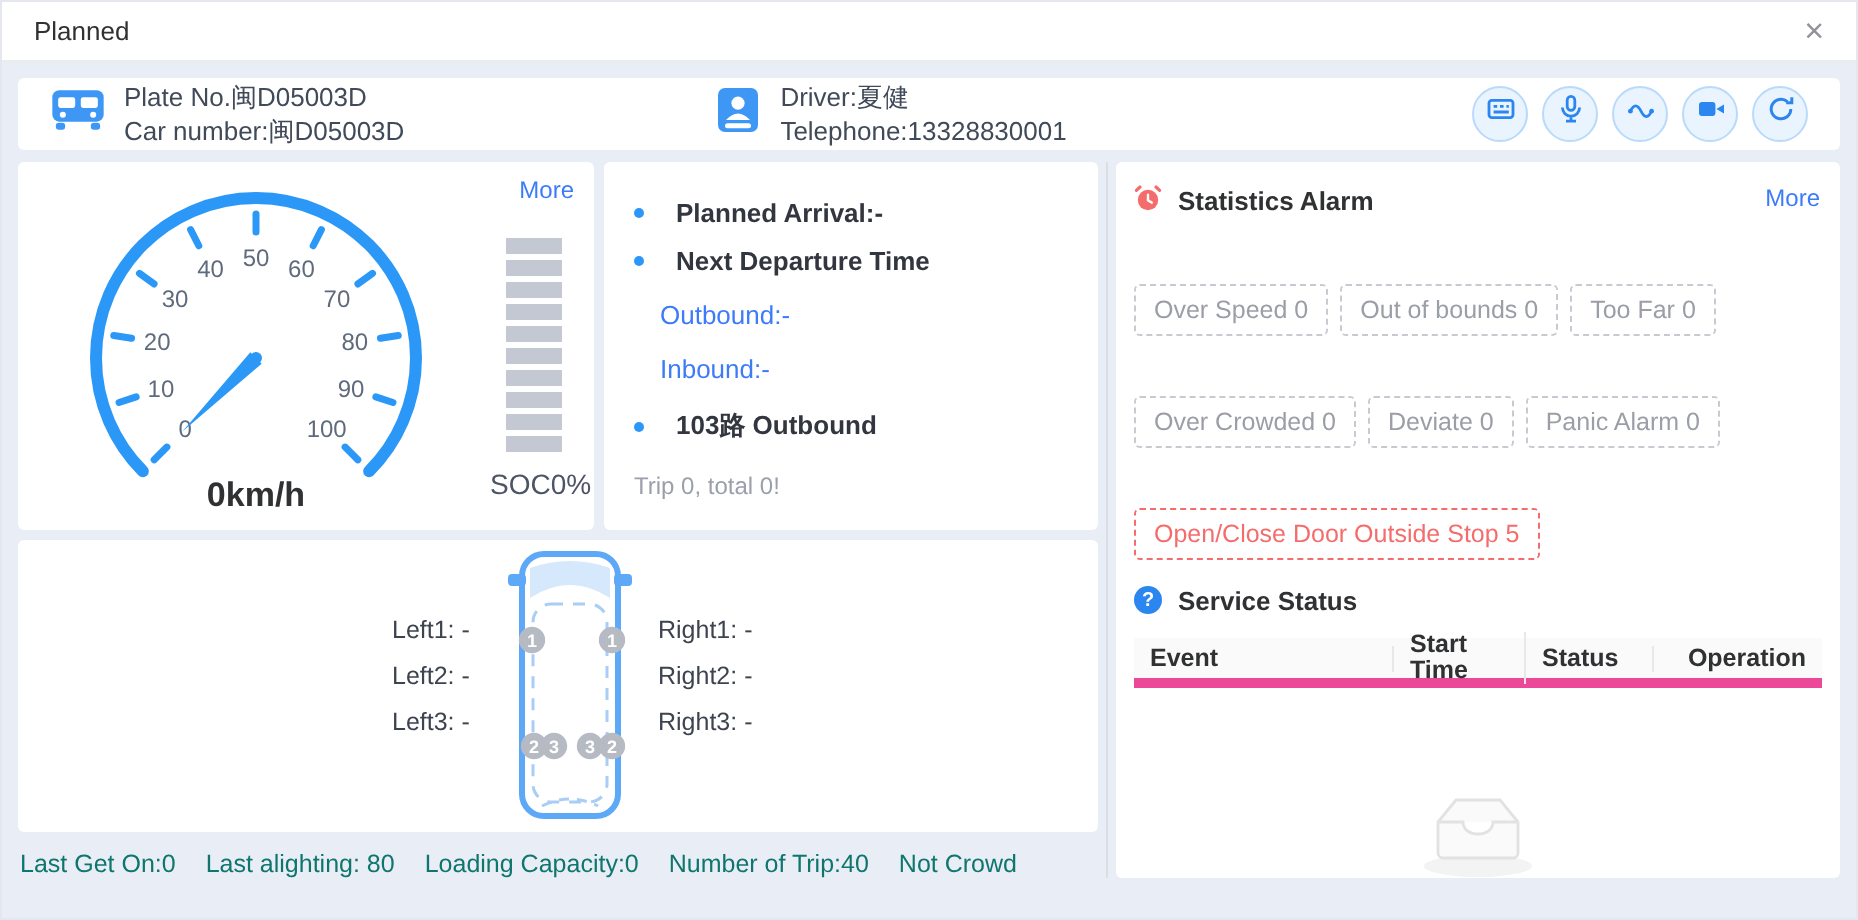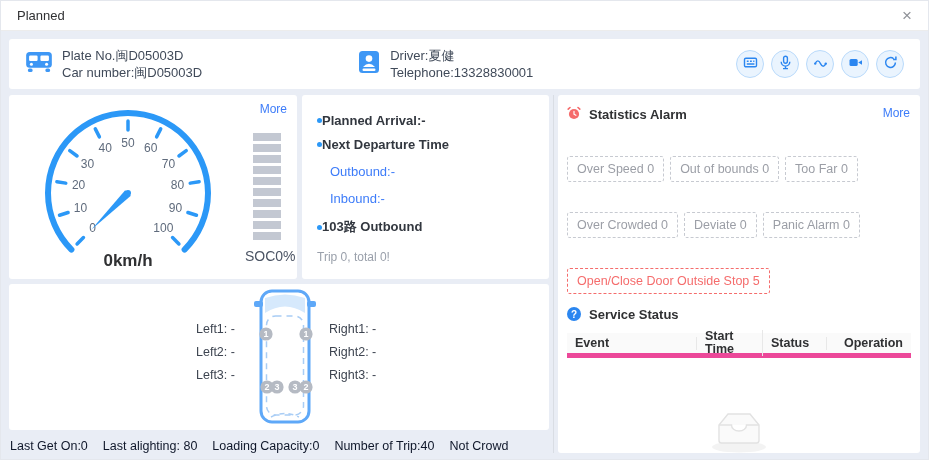--- a/index.html
+++ b/index.html
@@ -8,21 +8,21 @@
   .dialog { width:929px; height:460px; background:#e9edf5; border:1px solid #e4e7ed; position:relative; overflow:hidden; }
 
   
   .titlebar { height:30px; background:#fff; display:flex; align-items:center; justify-content:space-between; padding:0 16px; border-bottom:1px solid #ececec; }
   .titlebar .title { font-size:13px; color:#303133; }
   .close-btn { color:#909399; font-size:17px; line-height:1; cursor:pointer; }
 
   .bodyarea { padding:8px; }
 
   
-  .header-card { background:#fff; border-radius:3px; height:50px; display:flex; align-items:center; padding:0 16px; margin-bottom:6px; }
+  .header-card { background:#fff; border-radius:3px; height:36px; display:flex; align-items:center; padding:0 16px; margin-bottom:6px; }
   .info-block { display:flex; align-items:center; gap:9px; }
   .info-lines { font-size:13px; color:#404a59; line-height:17px; }
   .driver-block { margin-left:155px; }
   .actions { margin-left:auto; display:flex; gap:7px; }
   .circle-btn { width:28px; height:28px; border-radius:50%; background:#eaf4fe; border:1px solid #b9dafb; display:flex; align-items:center; justify-content:center; cursor:pointer; }
 
   
   .main { display:flex; align-items:flex-start; }
   .left-col { width:540px; }
   .v-divider { width:1px; height:358px; background:#d9dde4; margin:0 4px 0 4px; }
@@ -33,33 +33,33 @@
   .gauge-panel { width:288px; position:relative; }
   .more-link { position:absolute; top:7px; right:10px; font-size:12px; color:#3d7cf9; cursor:pointer; }
   .gauge-wrap { position:absolute; left:4px; top:8px; width:230px; text-align:center; }
   .speed-text { font-size:17px; font-weight:bold; color:#303133; margin-top:-6px; }
   .soc-wrap { position:absolute; right:8px; top:38px; width:44px; text-align:center; }
   .soc-bars { display:flex; flex-direction:column; gap:3px; align-items:center; }
   .soc-bar { width:28px; height:8px; background:#c3c8d2; }
   .soc-label { margin-top:8px; font-size:14px; color:#4c5565; }
 
   .sched-panel { flex:1; padding:13px 15px; font-size:13px; }
-  .sched-item { display:flex; align-items:center; gap:0; font-weight:bold; color:#32373f; margin:5px 0 9px; }
+  .sched-item { display:flex; align-items:center; gap:16px; font-weight:bold; color:#32373f; margin:5px 0 9px; }
   .dot { width:5px; height:5px; border-radius:50%; background:#2b98f7; flex:none; }
   .sched-sub { color:#3d7cf9; margin:12px 0 12px 13px; }
   .trip-info { color:#9aa0ab; font-size:12px; margin-top:14px; }
 
   .bus-panel { height:146px; margin-top:5px; position:relative; }
   .bus-wrap { position:absolute; left:244px; top:4px; }
   .side-labels { position:absolute; top:34px; font-size:12.5px; color:#3d4450; }
   .side-labels div { height:23px; line-height:23px; }
   .left-labels { left:187px; }
   .right-labels { left:320px; }
 
-  .bottom-stats { height:30px; display:flex; align-items:center; gap:15px; font-size:12.5px; color:#0f172a; padding:2px 1px 0; }
+  .bottom-stats { height:30px; display:flex; align-items:center; gap:15px; font-size:12.5px; color:#0f766e; padding:2px 1px 0; }
 
   
   .sec-head { display:flex; align-items:center; gap:8px; font-size:13px; font-weight:bold; color:#303133; position:relative; height:20px; }
   .sec-head .more-right { position:absolute; right:1px; top:2px; font-size:12px; font-weight:normal; color:#3d7cf9; cursor:pointer; }
   .pills { display:flex; flex-wrap:wrap; gap:6px; margin:8px 0 10px; }
   .pill { border:1px dashed #c7cad1; border-radius:3px; padding:5px 9px; font-size:12.5px; color:#9b9ea6; background:#fff; cursor:pointer; white-space:nowrap;margin-top:24px; }
   .pill.danger { border-color:#f56c6c; color:#f56c6c; }
   .q-icon { width:14px; height:14px; border-radius:50%; background:#2b86f0; color:#fff; font-size:10px; font-weight:bold; display:flex; align-items:center; justify-content:center; flex:none; }
 
   .table { margin-top:9px; }

